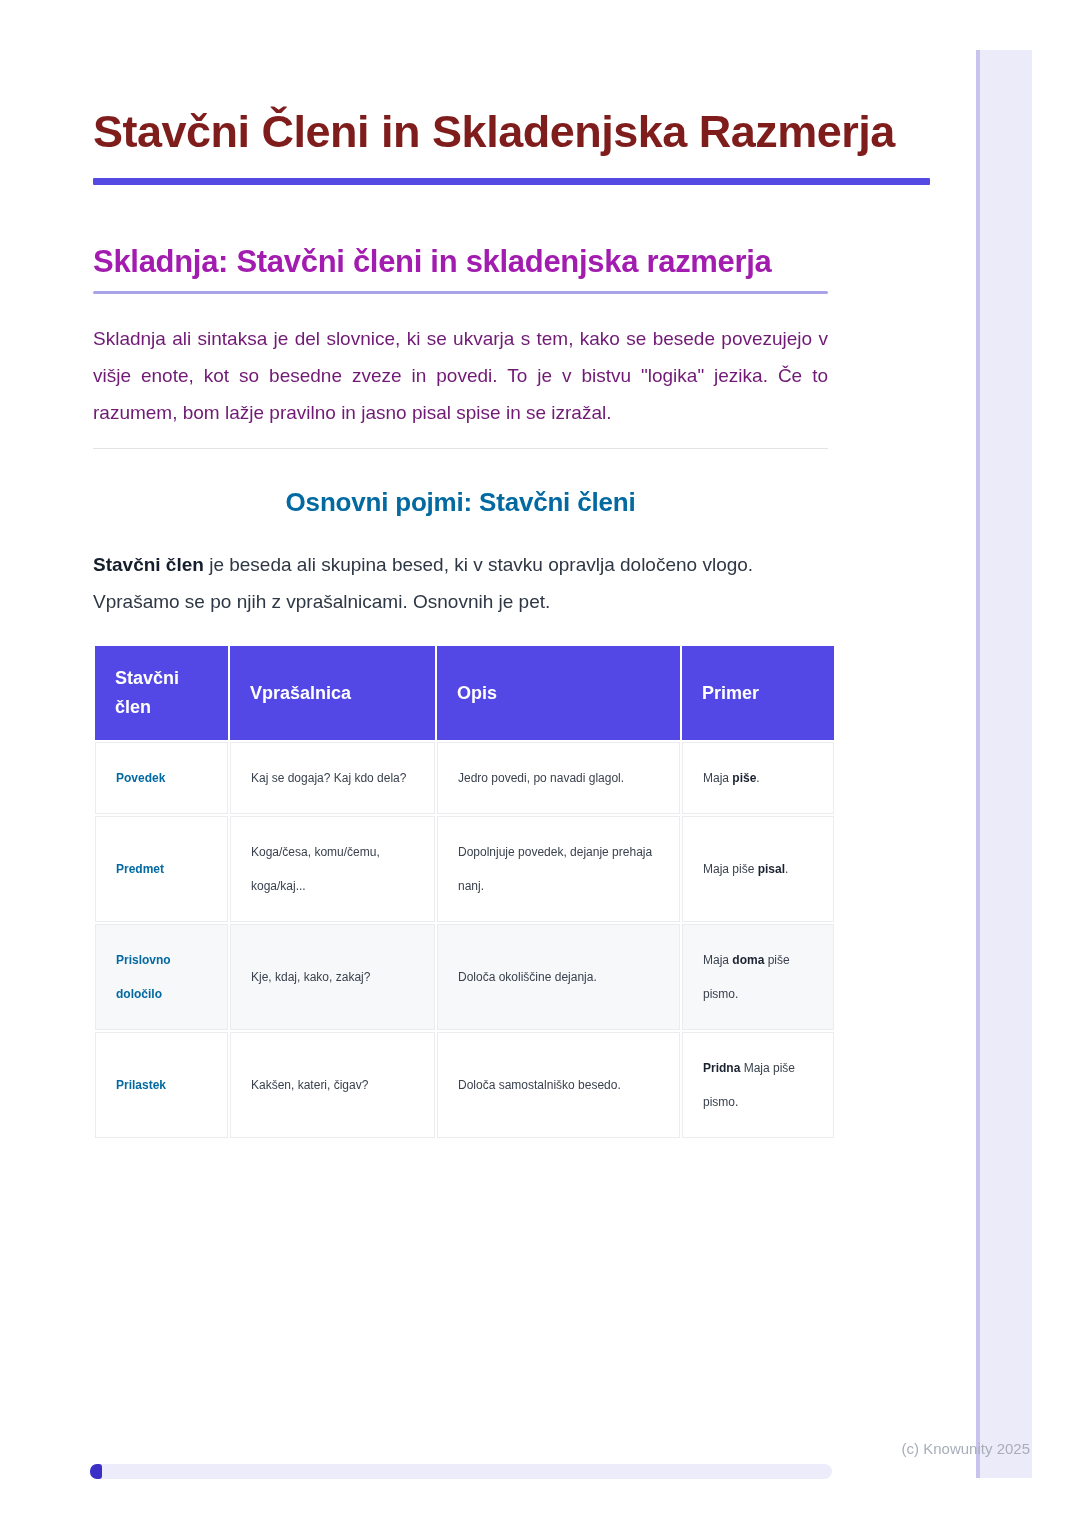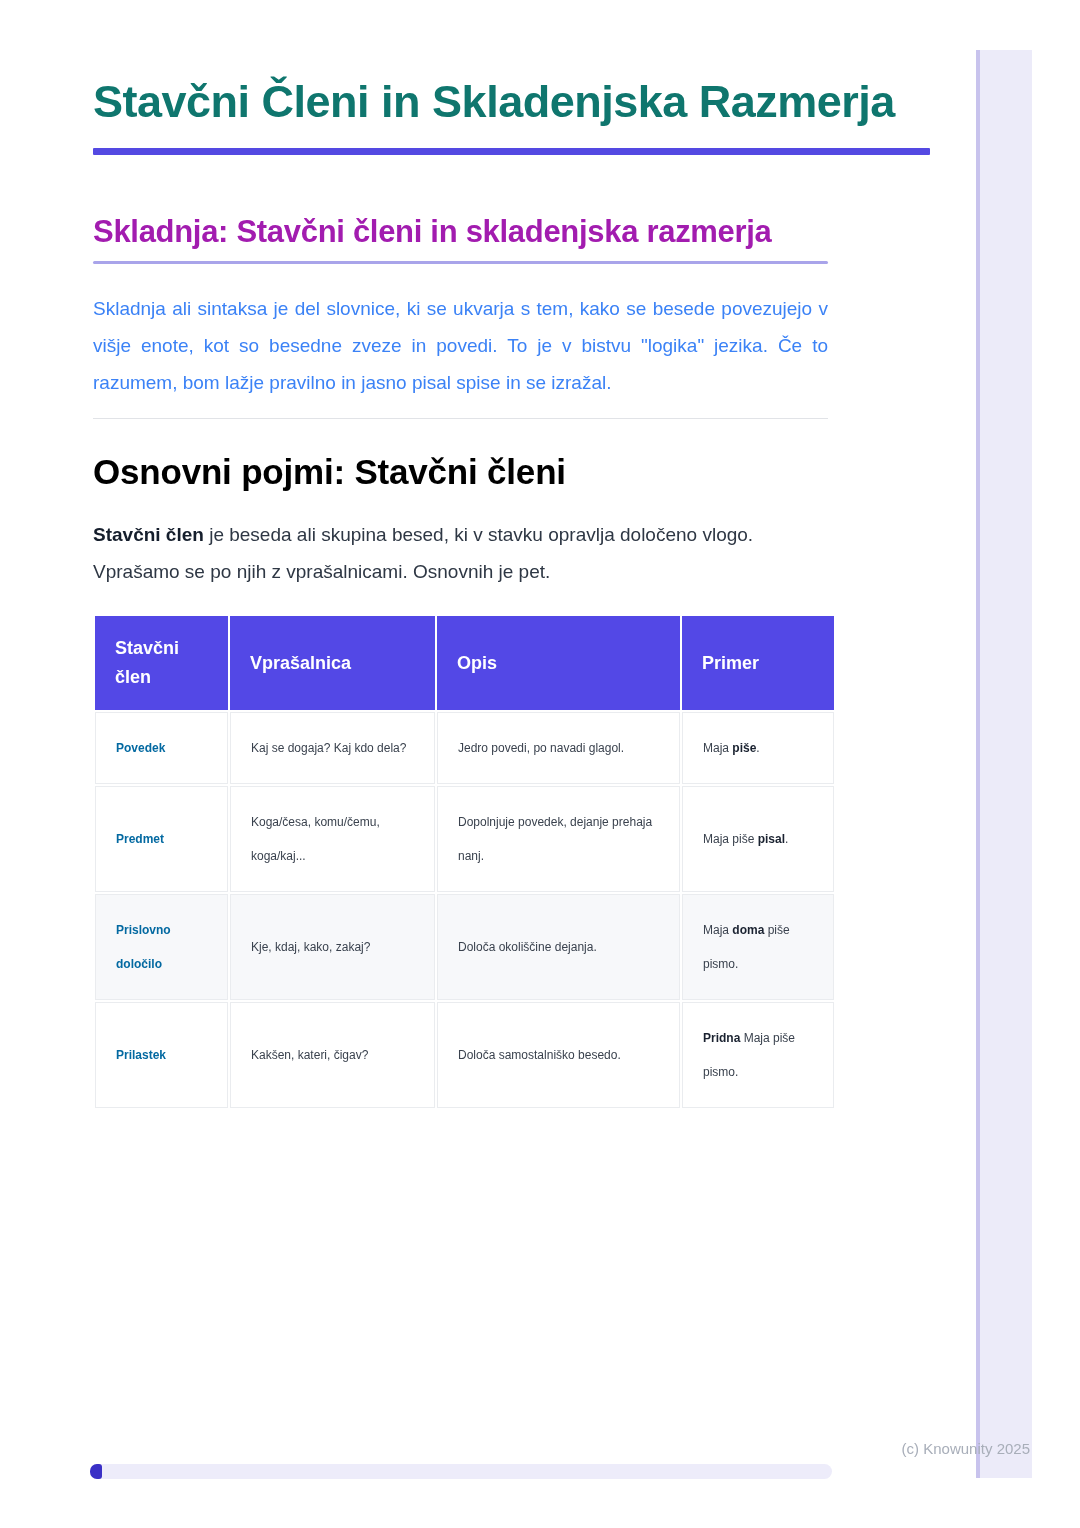--- a/index.html
+++ b/index.html
@@ -15,26 +15,26 @@
     background: #ffffff;
     overflow: hidden;
   }
   .content {
     position: absolute;
     left: 93px;
     top: 0;
     width: 735px;
   }
   h1.doc-title {
-    margin: 68px 0 0 0;
+    margin: 98px 0 0 0;
     font-size: 45px;
     line-height: 68px;
     font-weight: 800;
     letter-spacing: -0.5px;
-    color: #0f766e;
+    color: #7f1d1d;
     width: 840px;
   }
   .title-rule {
     margin-top: 12px;
     width: 837px;
     height: 7px;
     background: #5449E2;
     border-radius: 1px;
   }
   h2.section-heading {
@@ -49,36 +49,37 @@
     margin-top: 4px;
     width: 735px;
     height: 3px;
     background: #A9A4EA;
     border-radius: 2px;
   }
   p.body-text {
     margin: 26px 0 0 0;
     font-size: 19px;
     line-height: 37px;
-    color: #3b82f6;
+    color: #701a75;
     text-align: justify;
   }
   hr.divider {
     margin: 17px 0 0 0;
     border: none;
     border-top: 1px solid #E1E3E7;
     width: 735px;
   }
   h3.subsection-heading {
     margin: 36px 0 0 0;
-    font-size: 35px;
+    font-size: 26px;
     line-height: 34px;
     font-weight: 700;
     letter-spacing: -0.2px;
-    color: #000000;
+    color: #0369a1;
+    text-align: center;
   }
   p.lead-text {
     margin: 27px 0 0 0;
     font-size: 19px;
     line-height: 37px;
     color: #2E3744;
   }
   p.lead-text strong, p.body-text strong { color: #151E2C; }
 
   table.members-table {

